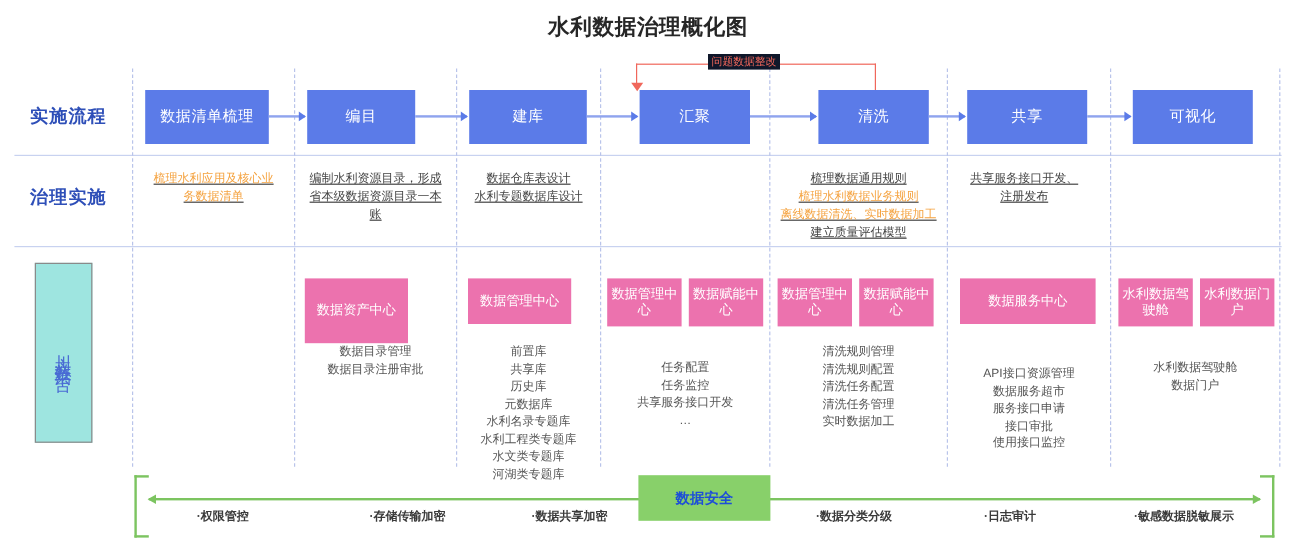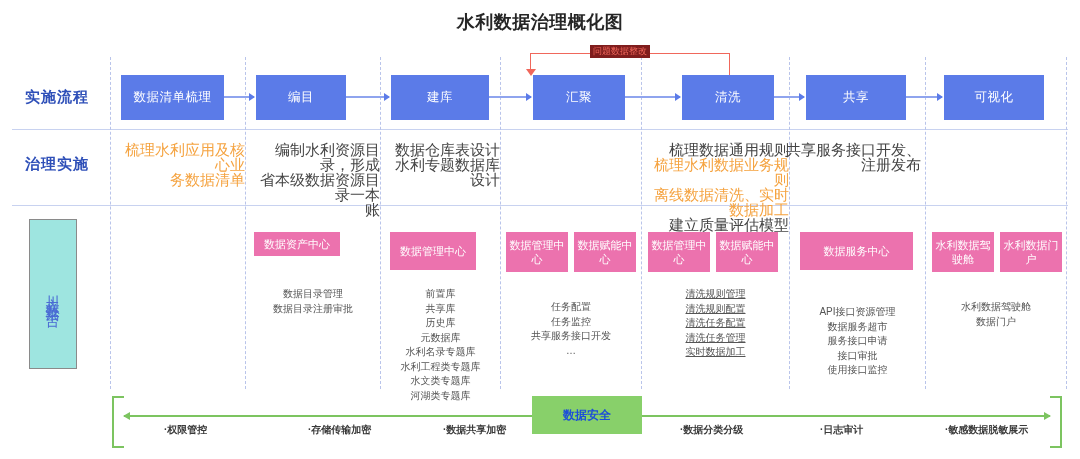--- a/index.html
+++ b/index.html
@@ -52,28 +52,28 @@
   #redann{position:absolute;left:530px;top:53px;width:200px;height:26px;}
   #redann .hline{position:absolute;left:0;top:0;width:200px;height:1.3px;background:#F0675B;}
   #redann .rvert{position:absolute;right:0;top:0;width:1.3px;height:22px;background:#F0675B;}
   #redann .lvert{position:absolute;left:0;top:0;width:1.3px;height:18px;background:#F0675B;}
   #redann .dn-arrow{
     position:absolute;left:-4px;top:16px;width:0;height:0;
     border-left:5px solid transparent;border-right:5px solid transparent;
     border-top:7px solid #F0675B;
   }
   #redann .redlabel{
-    position:absolute;left:60px;top:-8px;background:#7f1d1d;padding:0 3px;
+    position:absolute;left:60px;top:-8px;background:#0f172a;padding:0 3px;
     font-size:9px;color:#F0675B;white-space:nowrap;
   }
 
   
   .impl-cell{
-    position:absolute;top:142px;font-size:15px;line-height:15px;
-    text-align:right;color:#444;
+    position:absolute;top:142px;font-size:10px;line-height:15px;
+    text-align:center;color:#444;text-decoration:underline;
   }
   .impl-cell .hl{color:#F5A340;}
 
   
   #platform{
     position:absolute;left:29px;top:219px;width:46px;height:148px;
     background:#9EE5E0;border:1.5px solid #8a8a8a;
     display:flex;align-items:center;justify-content:center;
   }
   #platform .vtext{
@@ -192,21 +192,21 @@
   </div>
   <div class="impl-cell" style="left:786px;width:135px;">
     <span>共享服务接口开发、</span><br>
     <span>注册发布</span>
   </div>
 
   <div id="platform">
     <div class="vtext">川立方数治平台</div>
   </div>
 
-  <div class="chip" style="left:254px;top:232px;width:86px;height:24px;">数据资产中心</div>
+  <div class="chip" style="left:254px;top:232px;width:86px;height:54px;">数据资产中心</div>
   <div class="detail" style="left:246px;top:287px;width:134px;">
     <span>数据目录管理</span><br>
     <span>数据目录注册审批</span>
   </div>
 
   <div class="chip" style="left:390px;top:232px;width:86px;height:38px;">数据管理中心</div>
   <div class="detail" style="left:381px;top:287px;width:119px;">
     <span>前置库</span><br>
     <span>共享库</span><br>
     <span>历史库</span><br>
@@ -221,21 +221,21 @@
   <div class="chip" style="left:574px;top:232px;width:62px;height:40px;">数据赋能中心</div>
   <div class="detail" style="left:501px;top:300px;width:140px;">
     <span>任务配置</span><br>
     <span>任务监控</span><br>
     <span>共享服务接口开发</span><br>
     <span>…</span>
   </div>
 
   <div class="chip" style="left:648px;top:232px;width:62px;height:40px;">数据管理中心</div>
   <div class="chip" style="left:716px;top:232px;width:62px;height:40px;">数据赋能中心</div>
-  <div class="detail" style="left:642px;top:287px;width:147px;text-decoration:underline;">
+  <div class="detail" style="left:642px;top:287px;width:147px;">
     <span>清洗规则管理</span><br>
     <span>清洗规则配置</span><br>
     <span>清洗任务配置</span><br>
     <span>清洗任务管理</span><br>
     <span>实时数据加工</span>
   </div>
 
   <div class="chip" style="left:800px;top:232px;width:113px;height:38px;">数据服务中心</div>
   <div class="detail" style="left:790px;top:287px;width:135px;margin-top:18px;">
     <span>API接口资源管理</span><br>

